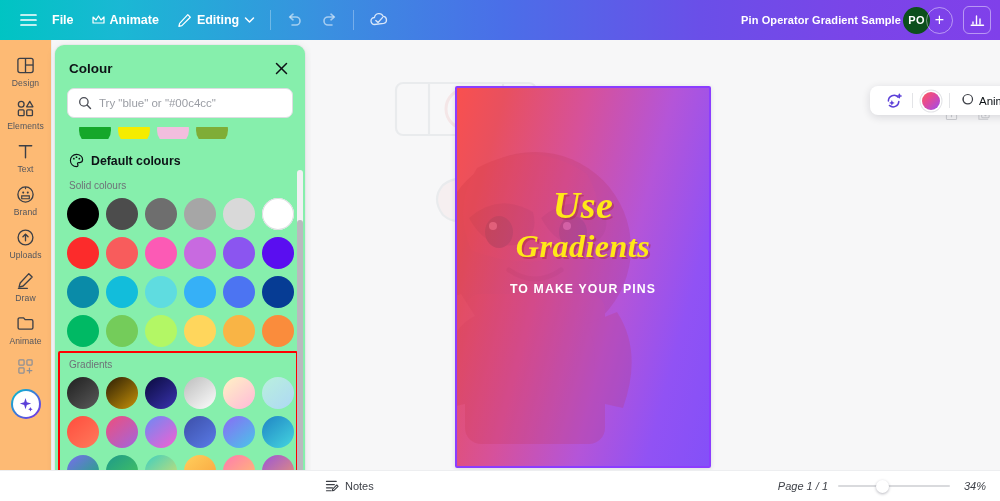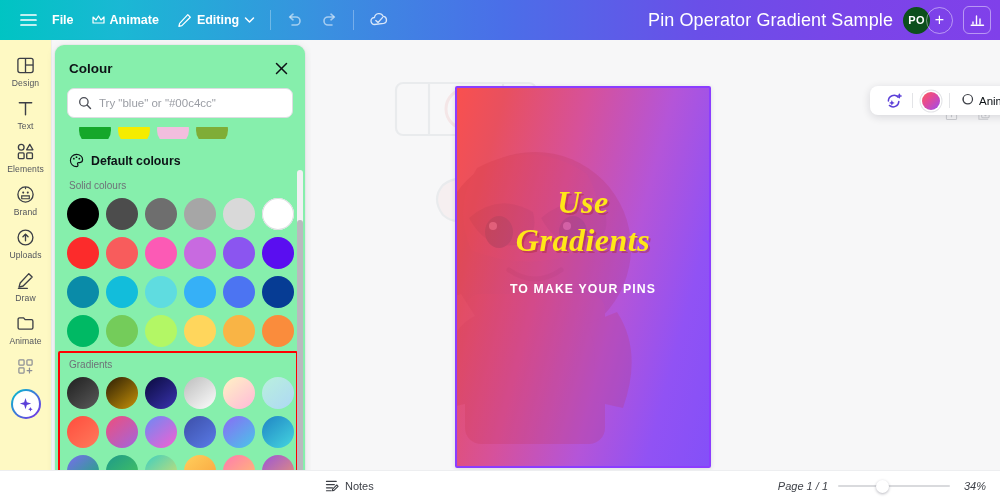--- a/index.html
+++ b/index.html
@@ -16,21 +16,21 @@
     position: absolute; top: 0; left: 0; width: 1000px; height: 40px;
     background: linear-gradient(90deg, #00c4c3 0%, #1ab8d4 12%, #3a8fe0 33%,
                                 #4a6fe8 50%, #6a4fe8 70%, #7a45e8 85%, #8040ea 100%);
     display: flex; align-items: center; color: #fff;
     font-size: 12.5px; font-weight: bold;
   }
   .tb-item { display: flex; align-items: center; gap: 5px; padding: 0 9px; height: 28px; border-radius: 5px; }
   .tb-hamburger { margin-left: 14px; padding: 0 6px; }
   .tb-sep { width: 1px; height: 20px; background: rgba(255,255,255,.3); margin: 0 6px; }
   .tb-right { margin-left: auto; display: flex; align-items: center; gap: 0px; padding-right: 9px; }
-  .doc-title { font-size: 18px; font-weight: normal; letter-spacing: .1px; color: #fff; margin-right: 10px; }
+  .doc-title { font-size: 11px; font-weight: bold; letter-spacing: .1px; color: #fff; margin-right: 2px; }
   .avatar {
     width: 27px; height: 27px; border-radius: 50%;
     background: #0c4f1c; color: #fff; font-size: 11px; font-weight: bold;
     display: flex; align-items: center; justify-content: center; letter-spacing: .3px;
   }
   .plus-btn {
     width: 27px; height: 27px; border-radius: 50%;
     border: 1.3px solid rgba(255,255,255,.45);
     display: flex; align-items: center; justify-content: center;
     font-size: 16px; font-weight: 300; color: #fff; margin-left: -4px;
@@ -38,21 +38,21 @@
   .chart-btn {
     width: 28px; height: 28px; border-radius: 6px;
     border: 1.3px solid rgba(255,255,255,.45);
     display: flex; align-items: center; justify-content: center; margin-left: 10px;
   }
   .icon-svg { display: block; }
 
   
   .rail {
     position: absolute; top: 40px; left: 0; width: 52px; height: 461px;
-    background: #fef9c3; border-right: 1px solid #edeef0;
+    background: #fdba74; border-right: 1px solid #edeef0;
     display: flex; flex-direction: column; align-items: center;
     padding-top: 9px;
   }
   .rail-item {
     width: 48px; display: flex; flex-direction: column; align-items: center;
     gap: 2px; padding: 5px 0 4px; border-radius: 7px;
   }
   .rail-label { font-size: 8.6px; color: #53565e; letter-spacing: .1px; }
   .rail-icon { height: 22px; display: flex; align-items: center; justify-content: center; }
   .ai-btn {
@@ -152,21 +152,21 @@
   }
   .headline {
     position: absolute; left: 0; right: 0; top: 98px; text-align: center;
   }
   .hl1, .hl2 {
     color: #ffe817; font-style: italic; font-weight: bold;
     font-family: "Liberation Serif", serif;
     text-shadow: 2px 2px 0 rgba(170,40,60,.45);
     letter-spacing: .5px; line-height: 1.05;
   }
-  .hl1 { font-size: 32px; }
+  .hl1 { font-size: 38px; }
   .hl2 { font-size: 32px; margin-top: 4px; }
   .sub1, .sub2 {
     color: #fff; font-size: 12.3px; font-weight: bold; letter-spacing: 1.1px;
     text-align: center; line-height: 1.45;
   }
   .subwrap { position: absolute; left: 0; right: 0; top: 193px; }
 
   .float-toolbar {
     position: absolute; top: 46px; left: 559px; height: 29px;
     background: #fff; border-radius: 8px;
@@ -303,39 +303,39 @@
           <line x1="10" y1="2.5" x2="10" y2="17.5" stroke="#3c3f46" stroke-width="1.4"></line>
           <line x1="10" y1="9.5" x2="18" y2="9.5" stroke="#3c3f46" stroke-width="1.4"></line>
         </svg>
       </span>
       <span class="rail-label">Design</span>
     </div>
 
     <div class="rail-item">
       <span class="rail-icon">
         <svg class="icon-svg" width="19" height="19" viewBox="0 0 20 20">
-          <g stroke="#3c3f46" stroke-width="1.5" stroke-linecap="round">
-            <line x1="3.5" y1="4" x2="16.5" y2="4"></line>
-            <line x1="10" y1="4" x2="10" y2="16.5"></line>
-          </g>
-        </svg>
-      </span>
-      <span class="rail-label">Text</span>
-    </div>
-
-    <div class="rail-item">
-      <span class="rail-icon">
-        <svg class="icon-svg" width="19" height="19" viewBox="0 0 20 20">
           <circle cx="5.5" cy="5.5" r="3" fill="none" stroke="#3c3f46" stroke-width="1.4"></circle>
           <path d="M14.5 2.5 L17.8 8.2 L11.2 8.2 Z" fill="none" stroke="#3c3f46" stroke-width="1.4" stroke-linejoin="round"></path>
           <rect x="2.5" y="11.5" width="6" height="6" rx="1" fill="none" stroke="#3c3f46" stroke-width="1.4"></rect>
           <rect x="11.3" y="11.5" width="6" height="6" rx="1" fill="none" stroke="#3c3f46" stroke-width="1.4"></rect>
         </svg>
       </span>
       <span class="rail-label">Elements</span>
+    </div>
+
+    <div class="rail-item">
+      <span class="rail-icon">
+        <svg class="icon-svg" width="19" height="19" viewBox="0 0 20 20">
+          <g stroke="#3c3f46" stroke-width="1.5" stroke-linecap="round">
+            <line x1="3.5" y1="4" x2="16.5" y2="4"></line>
+            <line x1="10" y1="4" x2="10" y2="16.5"></line>
+          </g>
+        </svg>
+      </span>
+      <span class="rail-label">Text</span>
     </div>
 
     <div class="rail-item">
       <span class="rail-icon">
         <svg class="icon-svg" width="19" height="19" viewBox="0 0 20 20">
           <circle cx="10" cy="10" r="8" fill="none" stroke="#3c3f46" stroke-width="1.4"></circle>
           <path d="M6 11.5 h8 v3 h-8 z" fill="none" stroke="#3c3f46" stroke-width="1.2"></path>
           <circle cx="7.6" cy="8" r="1.1" fill="#3c3f46"></circle>
           <circle cx="12.4" cy="8" r="1.1" fill="#3c3f46"></circle>
           <line x1="10" y1="2.2" x2="10" y2="4.4" stroke="#3c3f46" stroke-width="1.2"></line>

